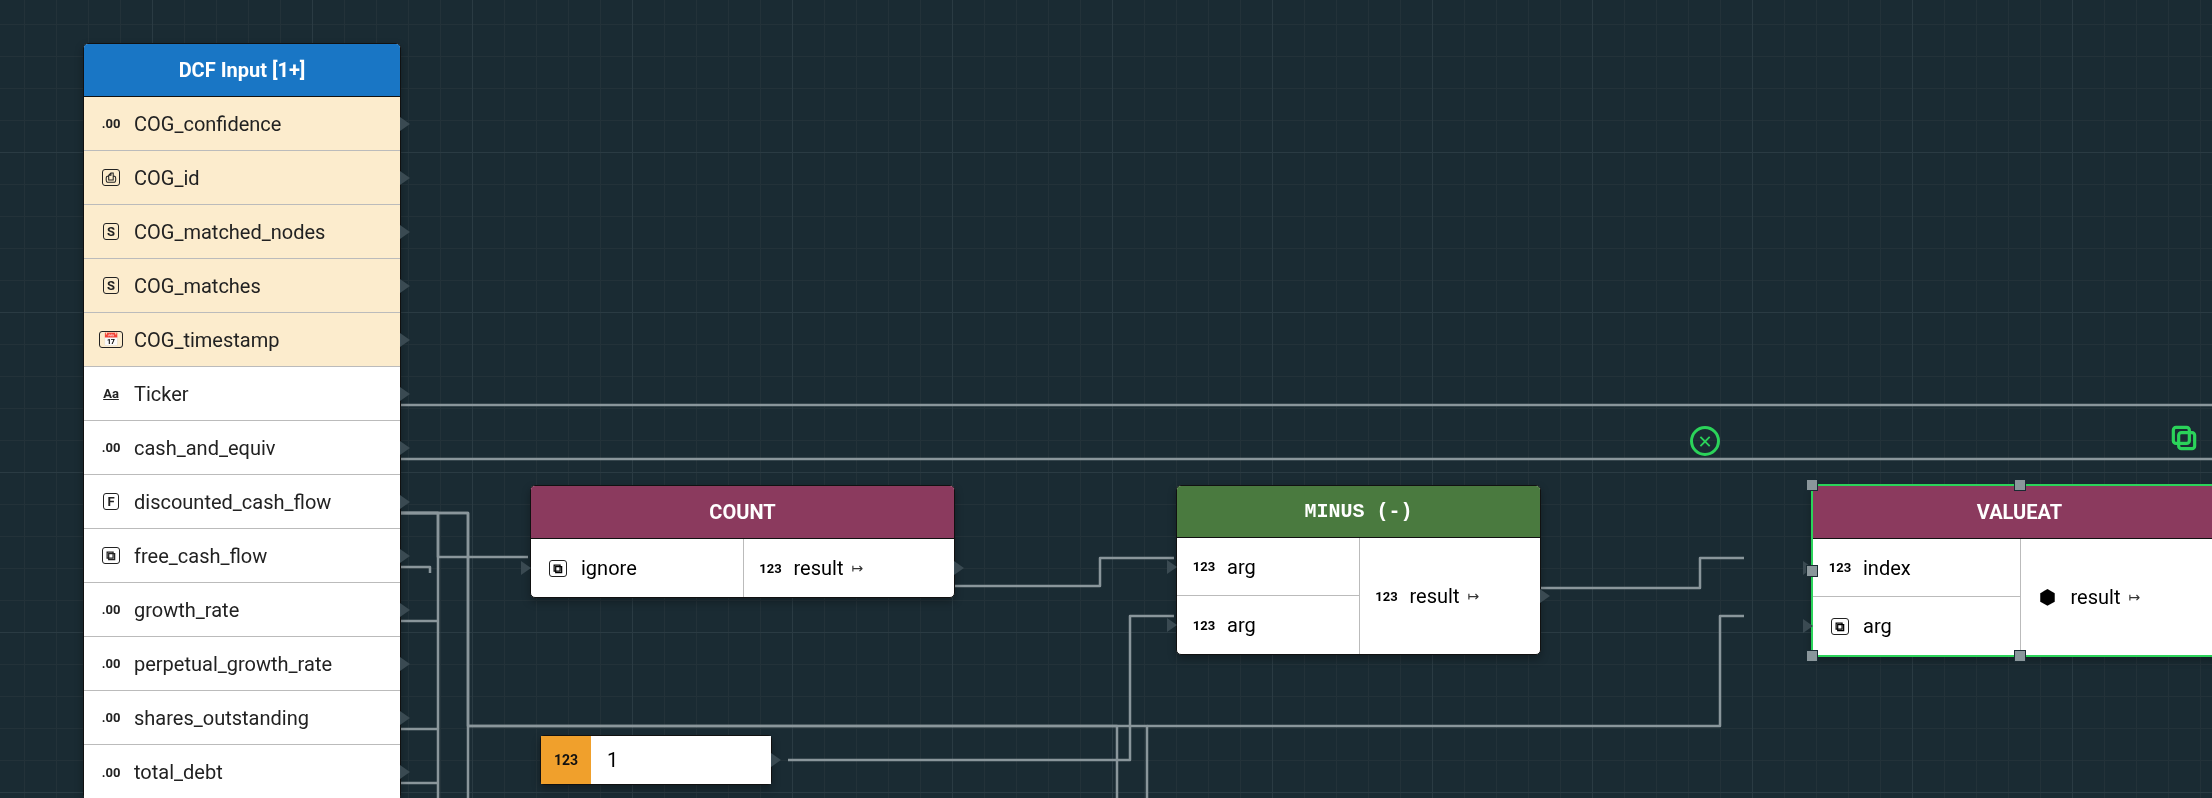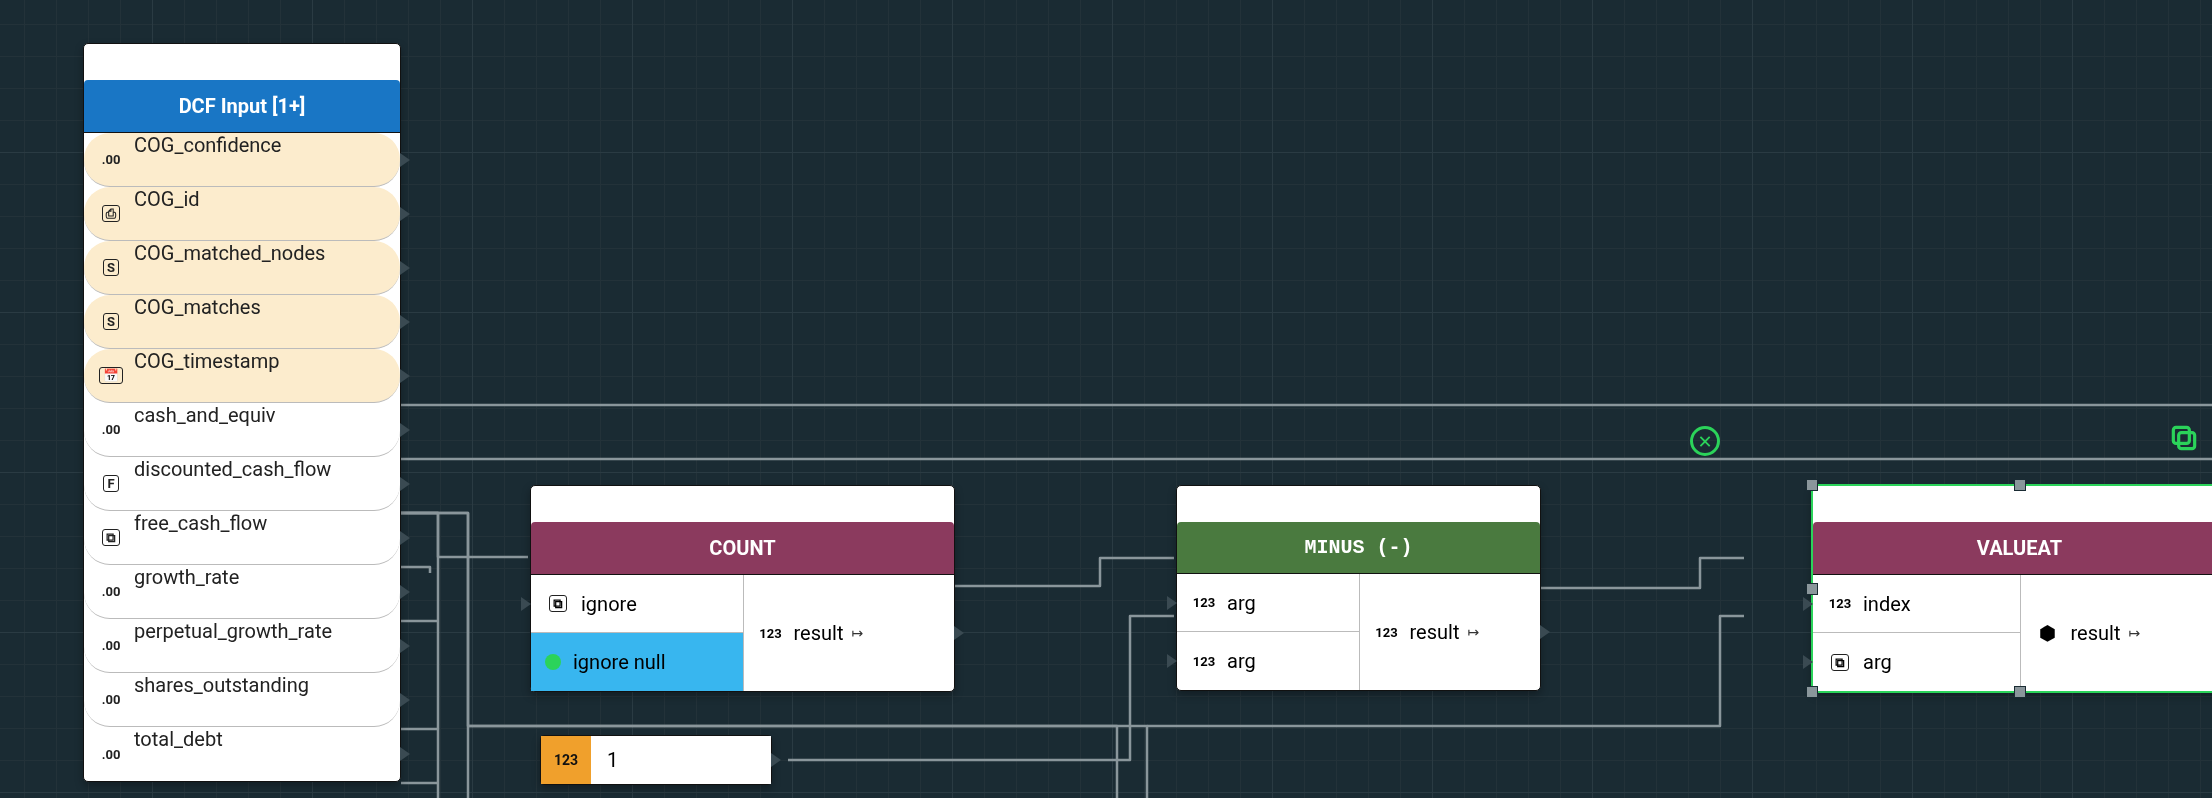--- a/index.html
+++ b/index.html
@@ -34,36 +34,34 @@
     overflow:visible;
   }
   .node-header {
     color:#fff;
     font-weight:700;
     font-size:20px;
     text-align:center;
     padding:14px 8px;
     border-top-left-radius:4px; border-top-right-radius:4px;
     border-bottom:1px solid #111;
-    margin-top:36px;
   }
   .hdr-blue   { background:#1976c5; }
   .hdr-maroon { background:#8b3a5e; }
   .hdr-green  { background:#4a7a3f;font-family:Liberation Mono, monospace; }
 
   .field-row {
-    display:flex; 
+    display:flex; align-items:center;
     height:54px;
     padding:0 14px;
     border-bottom:1px solid #bbb;
     background:#fff;
     font-size:20px;
     color:#222;
     position:relative;
-    border-radius:26px;
   }
   .field-row:last-child { border-bottom:none; }
   .field-row.tan { background:#fceccd; }
   .field-row .icon { width:26px; display:inline-flex; justify-content:center; align-items:center; margin-right:10px; color:#222; }
   .field-row .label { flex:1; }
   .port-out, .port-in {
     position:absolute;
     width:0; height:0;
     border-top:7px solid transparent;
     border-bottom:7px solid transparent;
@@ -214,20 +212,27 @@
       </div>
       <div class="field-row tan">
         <span class="icon">
             <span class="ticon">📅</span>
           </span>
         <span class="label">COG_timestamp</span>
         <span class="port-out"></span>
       </div>
       <div class="field-row">
         <span class="icon">
+            <span class="ticon-nobox" style="text-decoration:underline">Aa</span>
+          </span>
+        <span class="label">Ticker</span>
+        <span class="port-out"></span>
+      </div>
+      <div class="field-row">
+        <span class="icon">
             <span class="ticon-nobox">.00</span>
           </span>
         <span class="label">cash_and_equiv</span>
         <span class="port-out"></span>
       </div>
       <div class="field-row">
         <span class="icon">
             <span class="ticon">F</span>
           </span>
         <span class="label">discounted_cash_flow</span>
@@ -274,24 +279,20 @@
   <div class="node" style="left:530px; top:485px; width:425px;">
     <div class="node-header hdr-maroon">COUNT</div>
     <div class="fn-body">
       <div class="fn-inputs" style="flex:0 0 50%">
         <div class="fn-input-row">
           <span class="port-in"></span>
           <span class="icon">
               <span class="ticon">⧉</span>
             </span>
           <span>ignore</span>
-        </div>
-        <div class="fn-input-row ignore-null">
-          <span class="dot"></span>
-          <span>ignore null</span>
         </div>
       </div>
       <div class="fn-output">
         <span class="icon">
             <span class="ticon-nobox">123</span>
           </span>
         <span>result</span>
         <span class="result-arrow">↦</span>
         <span class="port-out"></span>
       </div>

